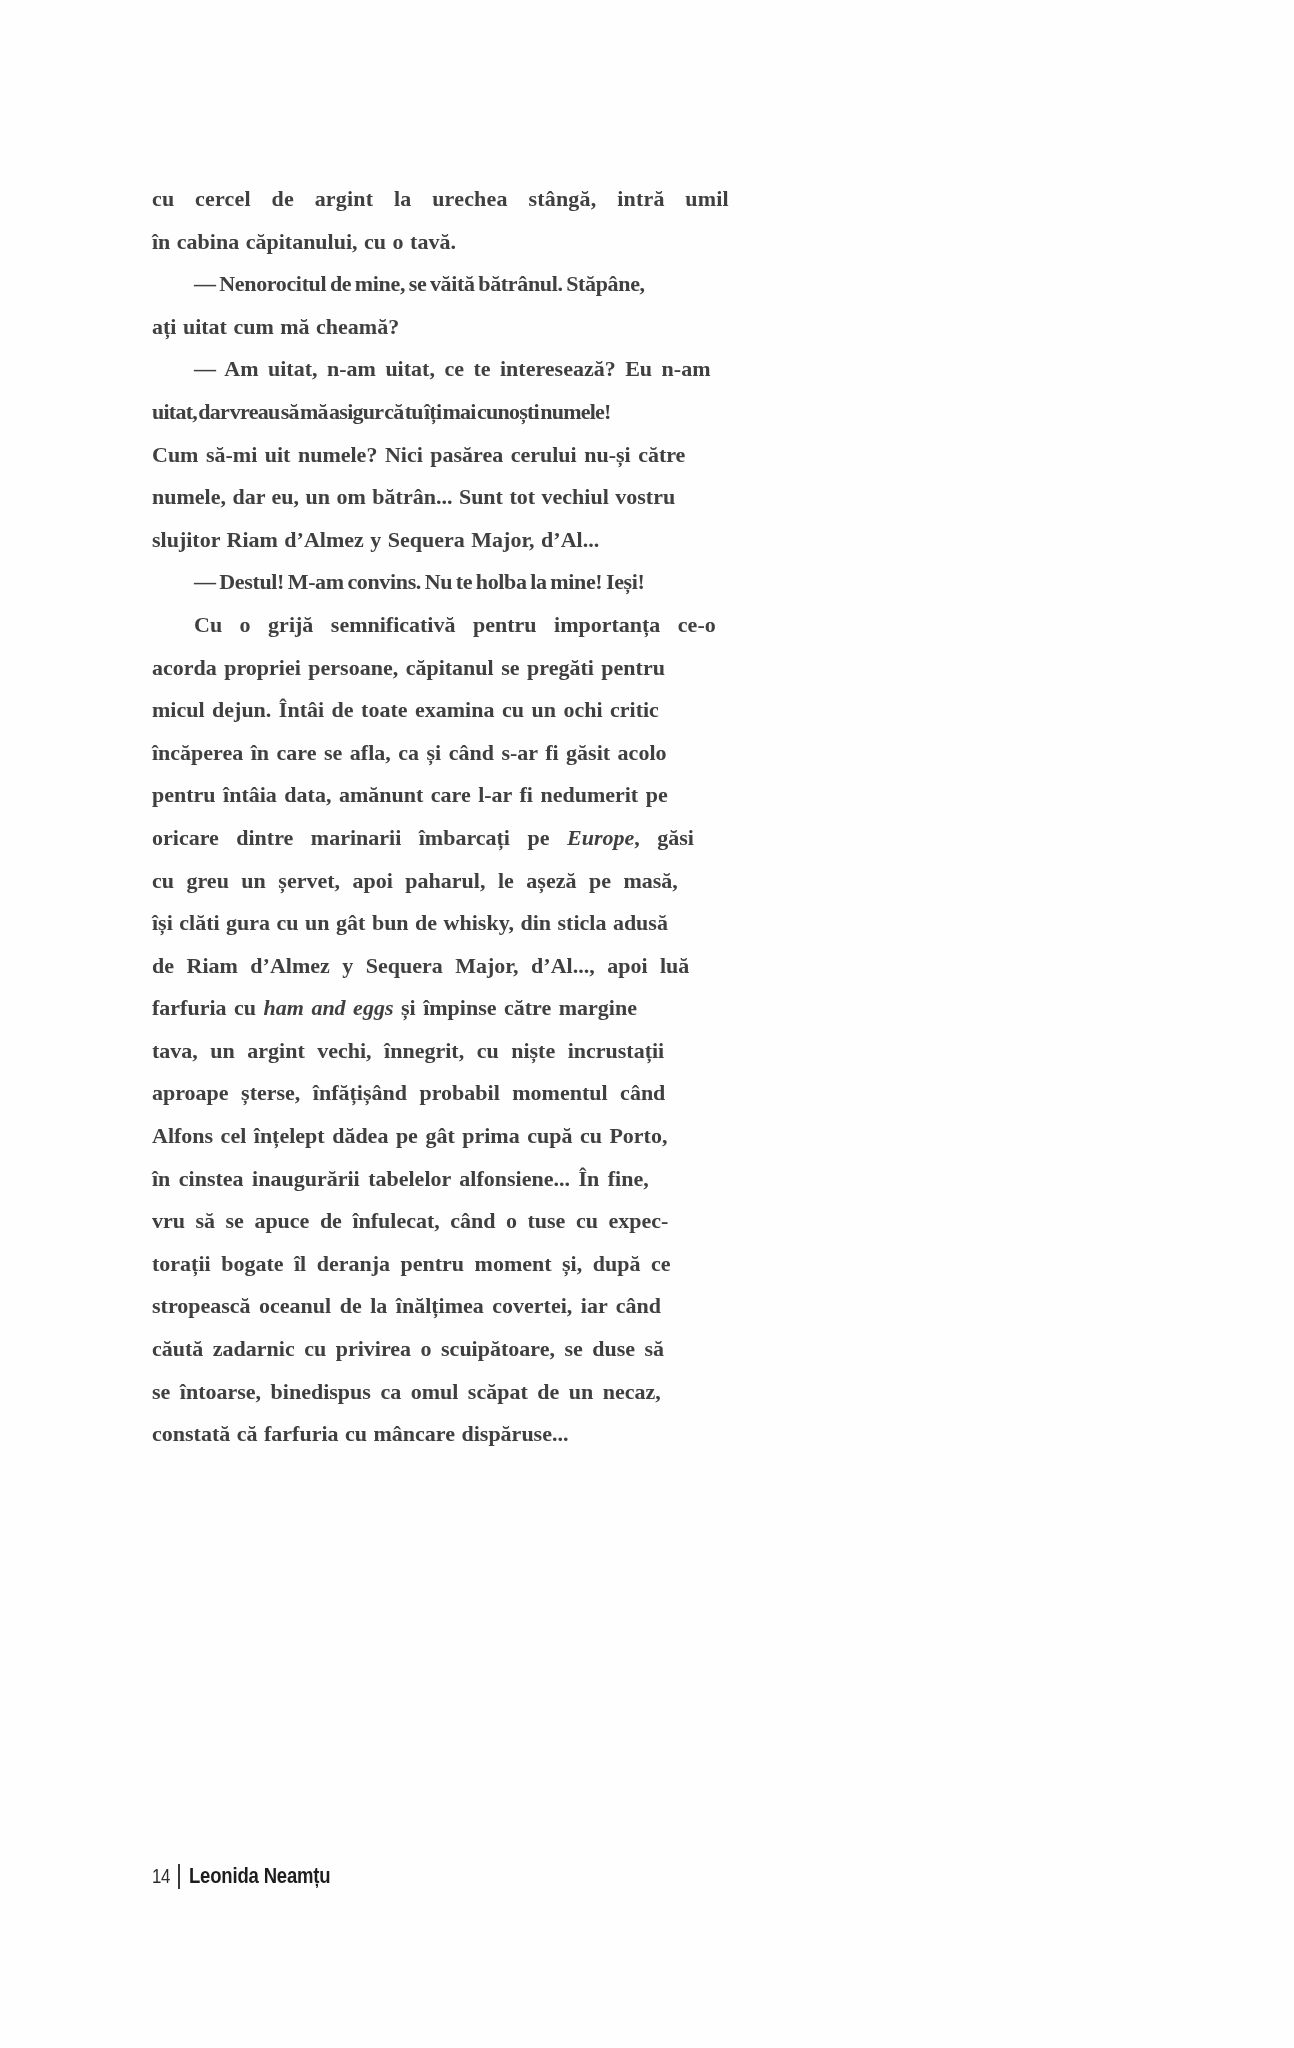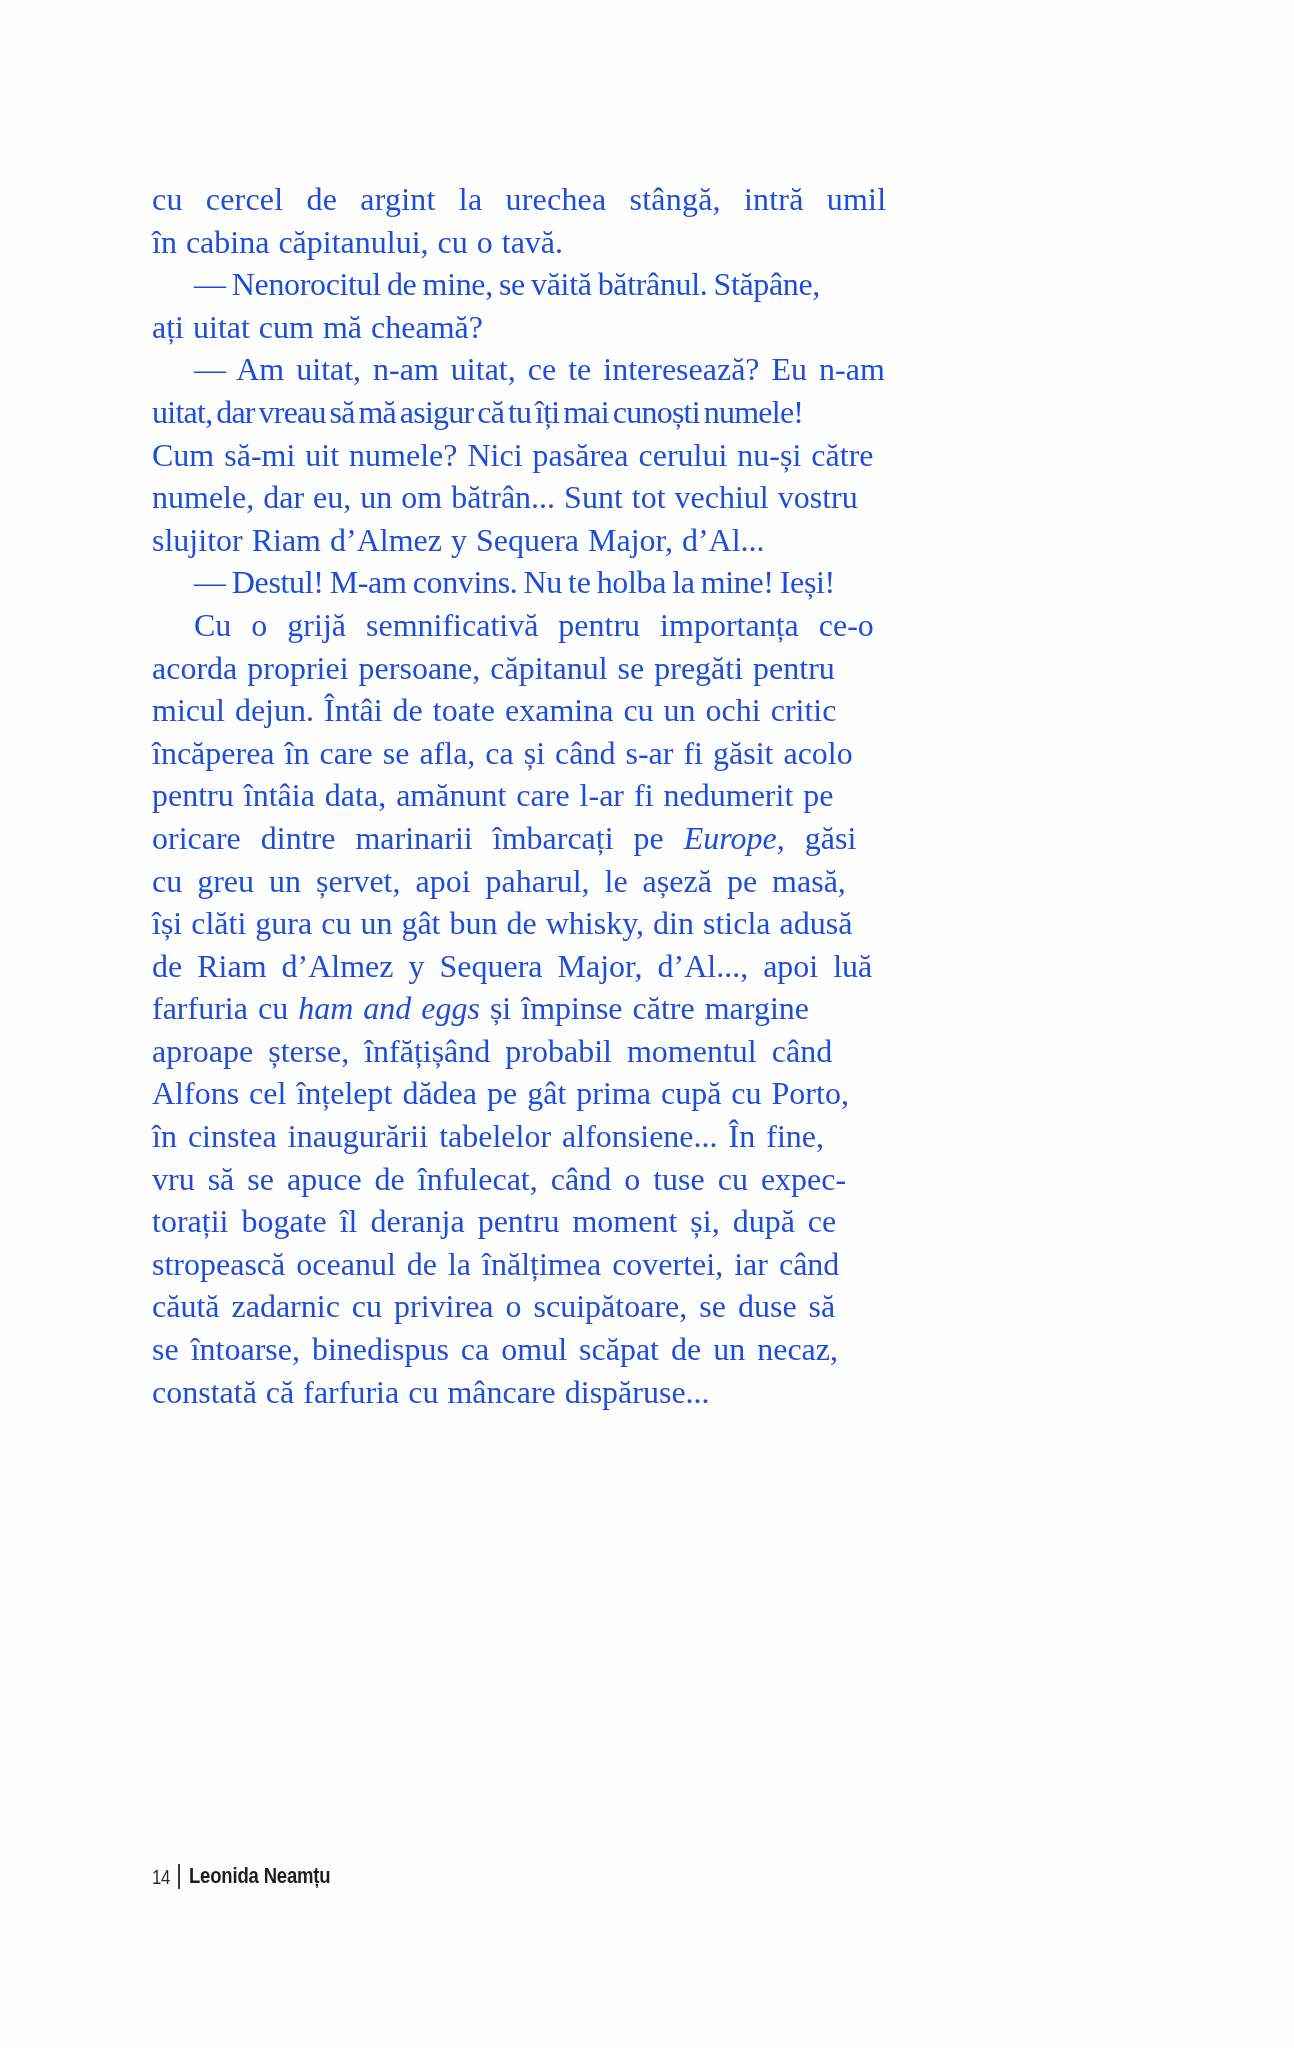--- a/index.html
+++ b/index.html
@@ -27,24 +27,24 @@
     position: absolute;
     left: 152px;
     top: 178px;
     width: 904px;
   }
 
   
   .ln {
     display: block;
     white-space: nowrap;
-    font-size: 32px;
+    font-size: 22px;
     line-height: 42.6px;
-    color: #1d4ed8;
-    font-weight: 400;
+    color: #404040;
+    font-weight: 700;
   }
   .w1  { word-spacing: 1px;     letter-spacing: 0px; }
   .w2  { word-spacing: 2px;     letter-spacing: 0px; }
   .w3  { word-spacing: 3px;     letter-spacing: 0px; }
   .w4  { word-spacing: 4px;     letter-spacing: 0px; }
   .w5  { word-spacing: 5px;     letter-spacing: 0px; }
   .w6  { word-spacing: 7px;     letter-spacing: 0px; }
   .w8  { word-spacing: 12px;    letter-spacing: 0px; }
   .w9  { word-spacing: 15px;    letter-spacing: 0.2px; }
 
@@ -55,21 +55,20 @@
 
   .indent { padding-left: 42px; }
 
   em.it { font-style: italic; }
 
   .footer {
     position: absolute;
     left: 152px;
     top: 1864px;
     display: flex;
-    align-items: center;
     gap: 0;
     font-family: "Liberation Sans", "DejaVu Sans", sans-serif;
   }
   .folio {
     font-size: 21px;
     color: #2b2b2b;
     font-weight: 400;
     letter-spacing: -0.5px;
     transform: scaleX(0.80);
     transform-origin: left center;
@@ -116,20 +115,21 @@
     <span class="ln w2">pentru întâia data, amănunt care l-ar fi nedumerit pe</span>
 
     <span class="ln w8"><span>oricare  dintre  marinarii  îmbarcați  pe  </span><em class="it">Europe</em><span>,  găsi</span></span>
 
     <span class="ln w6">cu  greu  un  șervet,  apoi  paharul,  le  așeză  pe  masă,</span>
     <span class="ln w1">își clăti gura cu un gât bun de whisky, din sticla adusă</span>
     <span class="ln w6">de  Riam  d’Almez  y  Sequera  Major,  d’Al...,  apoi  luă</span>
 
     <span class="ln w2"><span>farfuria cu </span><em class="it">ham and eggs</em><span> și împinse către margine</span></span>
 
+    <span class="ln w6">tava,  un  argint  vechi,  înnegrit,  cu  niște  incrustații</span>
     <span class="ln w6">aproape  șterse,  înfățișând  probabil  momentul  când</span>
     <span class="ln w2">Alfons cel înțelept dădea pe gât prima cupă cu Porto,</span>
     <span class="ln w3">în cinstea inaugurării tabelelor alfonsiene... În fine,</span>
     <span class="ln w5">vru să se apuce de înfulecat, când o tuse cu expec-</span>
     <span class="ln w5">torații bogate îl deranja pentru moment și, după ce</span>
     <span class="ln w3">stropească oceanul de la înălțimea covertei, iar când</span>
     <span class="ln w4">căută zadarnic cu privirea o scuipătoare, se duse să</span>
     <span class="ln w4">se întoarse, binedispus ca omul scăpat de un necaz,</span>
     <span class="ln w1">constată că farfuria cu mâncare dispăruse...</span>
 

